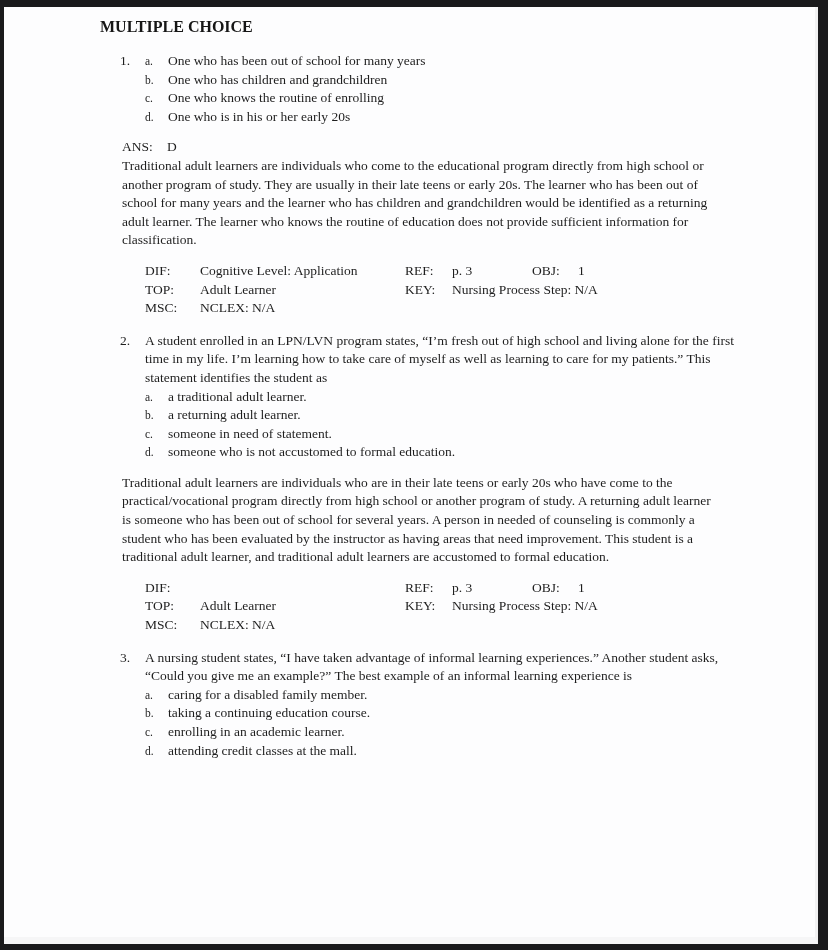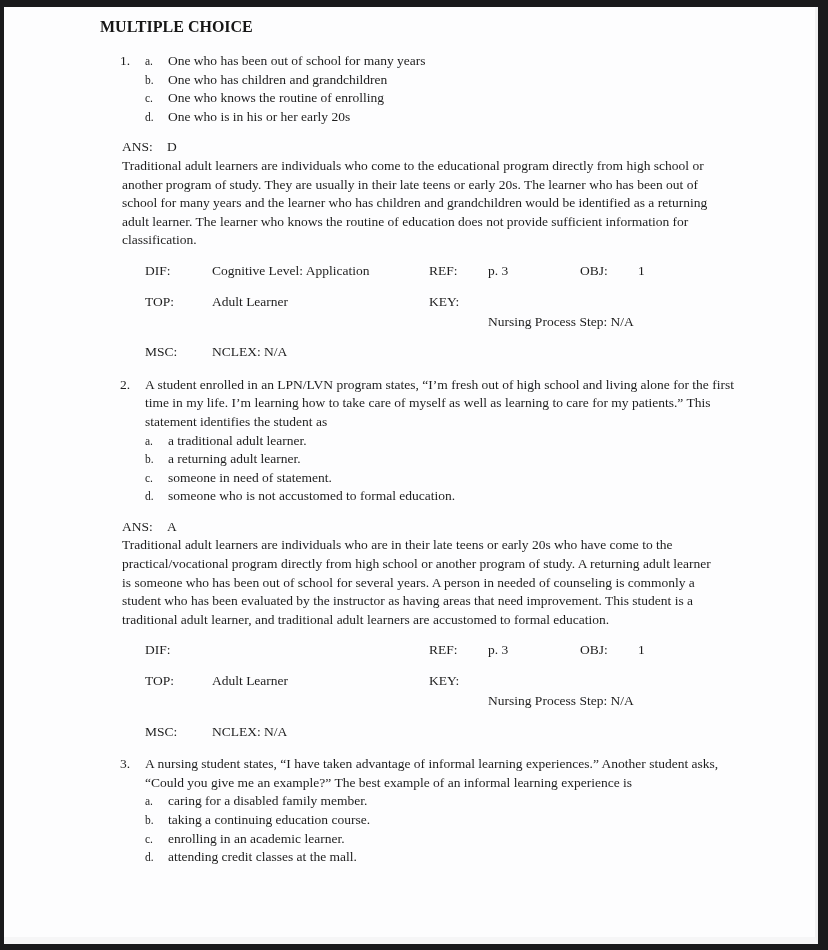--- a/index.html
+++ b/index.html
@@ -49,27 +49,26 @@
   }
   .opt-text { flex: 1; }
   .indent { margin-left: 45px; }
   .ans-block { margin-top: 12px; width: 600px; margin-left: 22px; }
   .ans-label { display: inline-block; width: 45px; }
   .rationale { width: 600px; }
   .meta {
     margin-top: 12px;
     display: grid;
     grid-template-columns: 55px 205px 47px 80px 46px 1fr;
-    gap: 12px;
   }
   .meta .c1 { grid-column: 1; }
   .meta .c2 { grid-column: 2; }
   .meta .c3 { grid-column: 3; }
   .meta .c4 { grid-column: 4; }
-  .meta .c4span { grid-column: 4 / 7; margin-top: 20px; }
+  .meta .c4span { grid-column: 4 / 7; }
   .meta .c2span { grid-column: 2 / 7; }
   .meta .c5 { grid-column: 5; }
   .meta .c6 { grid-column: 6; }
 </style>
 </head>
 <body>
 
 <div class="stage">
   <div class="page">
     <div class="content">
@@ -137,23 +136,20 @@
               <span class="opt-letter">c.</span>
               <span class="opt-text">someone in need of statement.</span>
             </div>
             <div class="opt-row">
               <span class="opt-letter">d.</span>
               <span class="opt-text">someone who is not accustomed to formal education.</span>
             </div>
           </div>
         </div>
         <div class="indent ans-block">
-          <div>
-            <span class="ans-label">ANS:</span><span>A</span>
-          </div>
           <div class="rationale">Traditional adult learners are individuals who are in their late teens or early 20s who have come to the practical/vocational program directly from high school or another program of study. A returning adult learner is someone who has been out of school for several years. A person in needed of counseling is commonly a student who has been evaluated by the instructor as having areas that need improvement. This student is a traditional adult learner, and traditional adult learners are accustomed to formal education.</div>
         </div>
         <div class="indent meta">
           <span class="c1">DIF:</span>
           <span class="c3">REF:</span>
           <span class="c4">p. 3</span>
           <span class="c5">OBJ:</span>
           <span class="c6">1</span>
           <span class="c1">TOP:</span>
           <span class="c2">Adult Learner</span>

